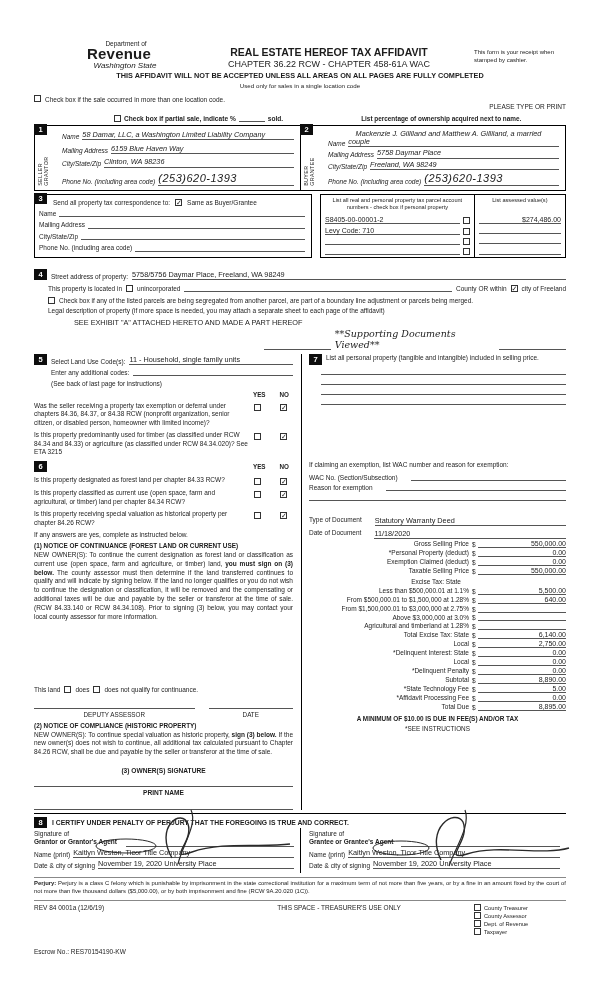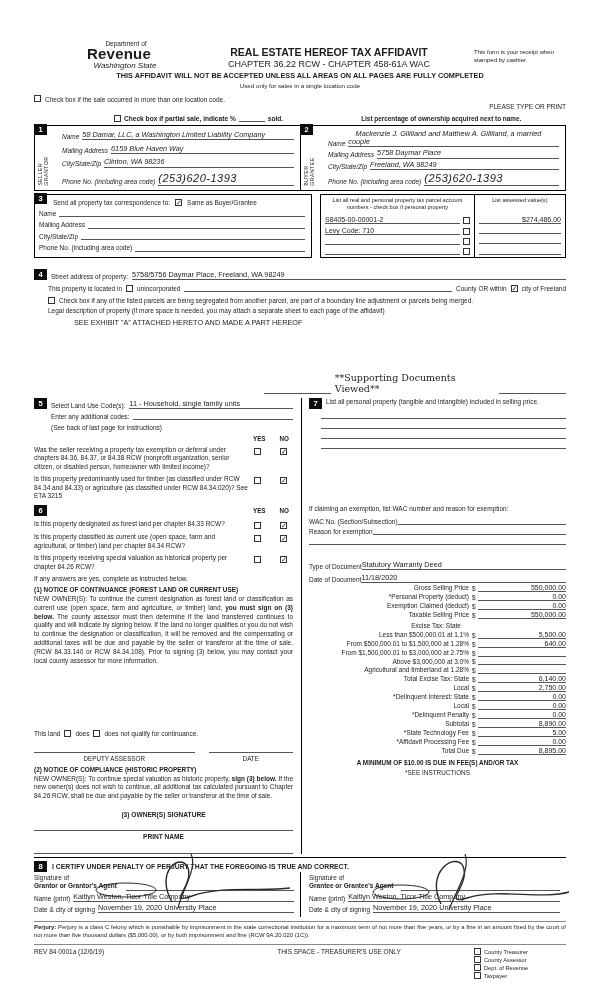--- a/index.html
+++ b/index.html
@@ -56,21 +56,21 @@
   .prow .u { flex:1; font-size:7px; }
   .pval { text-align:right; font-size:7px; }
   
   .sec4 { margin-top:4px; }
   .s4line { display:flex; align-items:flex-end; gap:4px; }
   .s4line .u { flex:1;margin-top:8px; }
   .seg { display:flex; gap:4px; margin-top:5px; margin-left:14px; align-items:center; }
   .legal { margin-top:3px; margin-left:14px; }
   .exhibit { margin-top:4px; margin-left:40px; font-size:7.3px; }
   .supdocs { display:flex; align-items:flex-end; margin-top:1px; margin-left:230px; }
-  .supdocs .txt { font-family:"DejaVu Serif", serif; font-size:9.5px; padding:0 4px;margin-top:44px; }
+  .supdocs .txt { font-family:"DejaVu Serif", serif; font-style:italic; font-size:9.5px; padding:0 4px; }
   .supdocs .u { width:70px; }
   
   .cols { display:flex; margin-top:4px; min-height:456px; }
   .lcol { width:268px; border-right:1px solid #000; padding-right:8px; display:flex; flex-direction:column; }
   .rcol { flex:1; padding-left:7px; display:flex; flex-direction:column; }
   .s5top { display:flex; align-items:flex-end; gap:4px; }
   .s5top .u { flex:1; }
   .indent { margin-left:17px; }
   .yn { display:flex; justify-content:flex-end; gap:14px; font-size:6.3px; font-weight:bold; padding-right:4px; margin-top:4px; }
   .qrow { display:flex; margin-top:4px; align-items:flex-start; }
@@ -83,21 +83,21 @@
   .sigrow { display:flex; gap:14px; margin-top:10px; }
   .sigcell { text-align:center; }
   .sigcell .u { width:100%; }
   .sigcell .cap { font-size:6.3px; margin-top:1px; }
   .ownsig { text-align:center; font-weight:bold; font-size:6.6px; margin-top:10px; }
   .fullline { border-bottom:1px solid #555; margin-top:12px; }
   .printname { text-align:center; font-weight:bold; font-size:6.6px; margin-top:2px; }
   
   .s7top { display:flex; gap:4px; align-items:flex-start; }
   .blank { border-bottom:1px solid #555; margin-top:9px; }
-  .wacline { display:flex; align-items:flex-end; gap:0; margin-top:3px; }
+  .wacline { display:flex; gap:13px; margin-top:3px; }
   .wacline .u { flex:1; }
   .mrow { display:flex; align-items:flex-end; margin-top:1px; }
   .mlab { flex:1; text-align:right; padding-right:3px; line-height:1.2; }
   .mdol { width:6px; }
   .mval { width:88px; border-bottom:1px solid #555; text-align:right; font-size:7px; }
   .excise-hdr { text-align:right; padding-right:105px; margin-top:3px; margin-bottom:1px; }
   .minline { text-align:center; font-weight:bold; font-size:6.4px; margin-top:4px; }
   .seeinst { text-align:center; font-size:6.4px; margin-top:3px; }
   
   .sec8 { border-top:1px solid #000; margin-top:3px; position:relative; }

